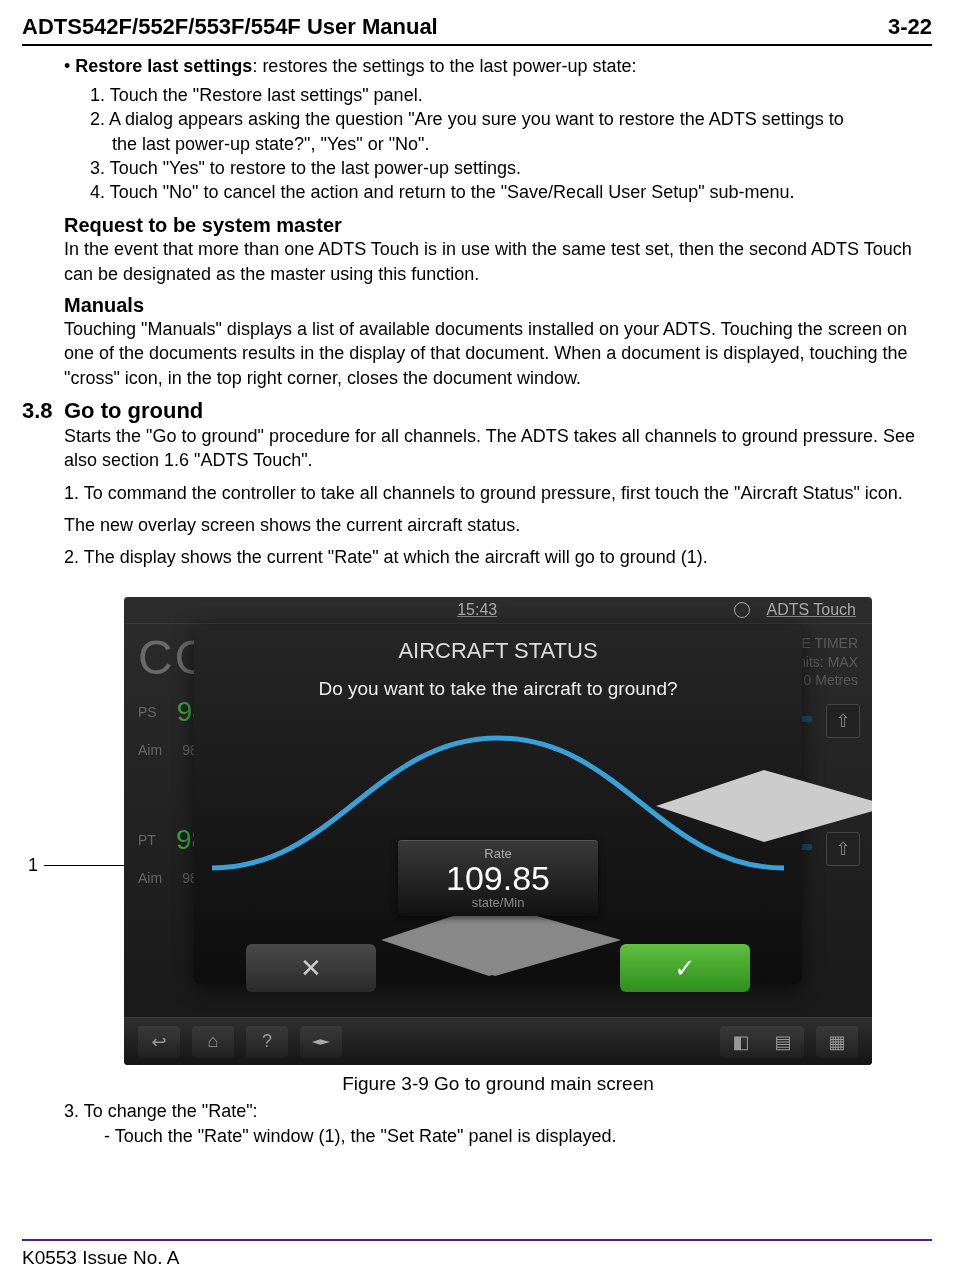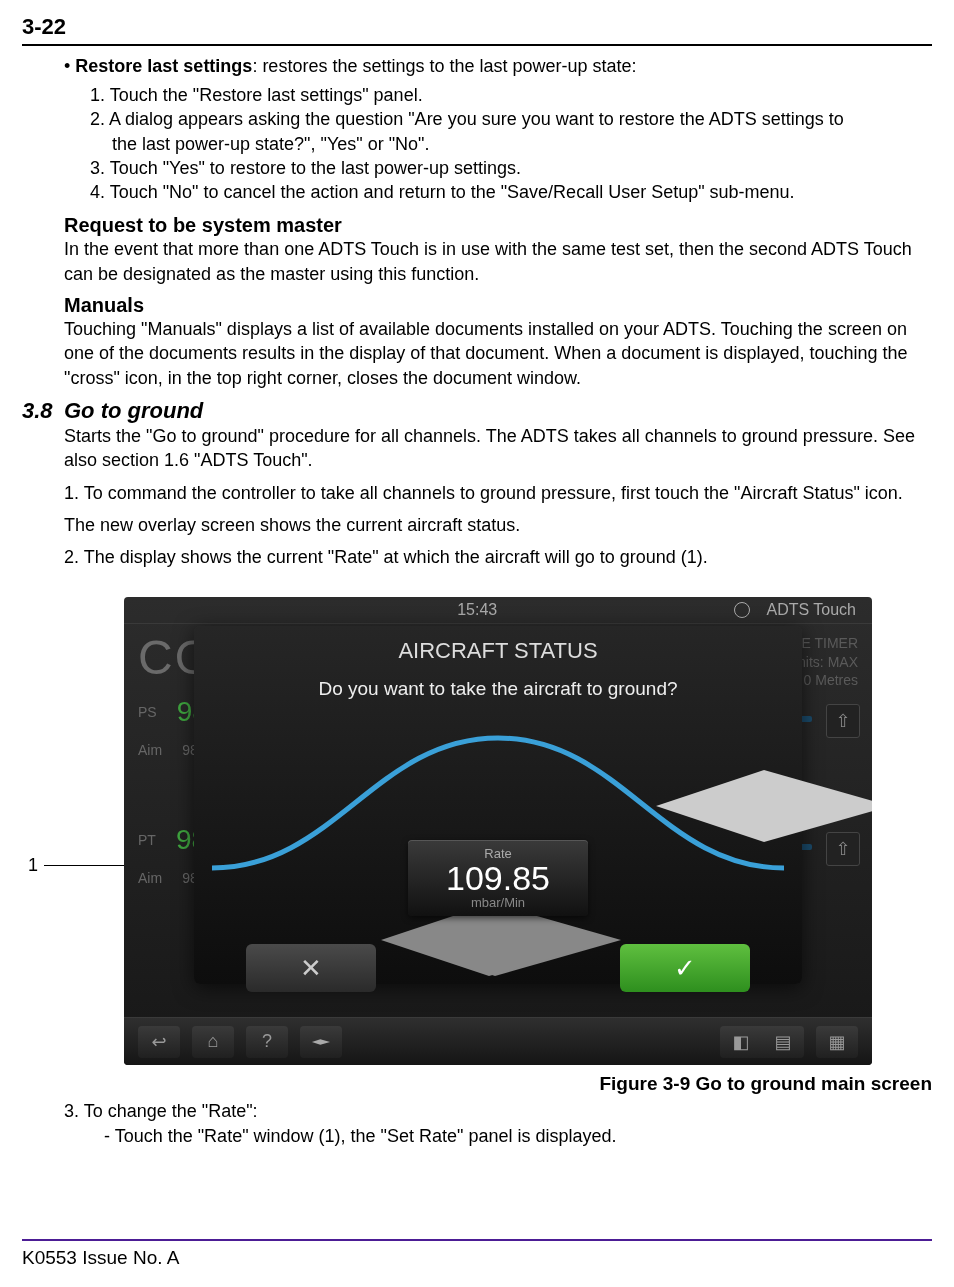--- a/index.html
+++ b/index.html
@@ -25,21 +25,21 @@
     margin-bottom: 10px;
   }
   .content { padding-left: 42px; }
   .bullet-line { font-size: 18px; margin-bottom: 6px; }
   .bullet-line b { font-weight: 700; margin-top: 8px; }
   .numlist { padding-left: 26px; font-size: 18px; line-height: 1.35; margin-bottom: 10px; }
   .numlist .item { margin-bottom: 0; }
   .numlist .indent { padding-left: 22px; }
   .subhead { font-weight: 700; font-size: 20px; margin-top: 6px; }
   .para { font-size: 18px; line-height: 1.35; margin-bottom: 8px; }
-  .sec-row { display: flex; align-items: flex-start; margin-top: 2px; font-style: italic; }
+  .sec-row { display: flex; align-items: flex-start; margin-top: 2px; }
   .sec-num { font-weight: 700; font-size: 22px; width: 42px; margin-left: -42px; }
   .sec-title { font-weight: 700; font-size: 22px; }
   .fig-wrap { position: relative; width: 748px; margin: 28px auto 6px auto; }
   .callout-1 {
     position: absolute;
     left: -96px;
     top: 258px;
     font-size: 18px;
     display: flex;
     align-items: center;
@@ -53,20 +53,21 @@
   }
   .screenshot {
     width: 748px;
     height: 468px;
     background: linear-gradient(#2c2c2c,#171717);
     border-radius: 4px;
     position: relative;
     overflow: hidden;
     color: #888;
     font-family: Arial, sans-serif;
+    text-decoration: underline;
   }
   .ss-top {
     display: flex; justify-content: space-between; align-items: center;
     padding: 4px 16px; font-size: 16px; color: #aaa;
     border-bottom: 1px solid #3a3a3a;
   }
   .ss-top .right { display:flex; align-items:center; gap:16px; }
   .ge-icon { width:16px;height:16px;border-radius:50%;border:1px solid #aaa;display:inline-block;position:relative;}
   .ss-body { position: relative; height: 388px; }
   .bg-control {
@@ -86,21 +87,21 @@
     box-shadow: 0 4px 20px rgba(0,0,0,.6);
     padding: 12px 18px;
   }
   .ov-title { text-align:center; color:#ddd; font-size:22px; }
   .ov-sub { text-align:center; color:#eee; font-size:19px; margin-top:14px;}
   .curve-area { position:relative; height:180px; margin-top:8px;}
   .curve-area svg { position:absolute; inset:0; width:100%; height:100%; }
   .plane-icon { width:28px;height:18px;}
   .rate-box {
     position:absolute; left:50%; transform:translateX(-50%);
-    top:132px; width:180px; background:linear-gradient(#3a3a3a,#111);
+    top:132px; width:200px; background:linear-gradient(#3a3a3a,#111);
     border-radius:4px; padding:6px 10px; text-align:center;
     box-shadow: inset 0 1px 0 rgba(255,255,255,.15), 0 2px 6px rgba(0,0,0,.6);
   }
   .rate-label { color:#aaa; font-size:13px;}
   .rate-val { color:#fff; font-size:34px; font-weight:500; line-height:1;}
   .rate-unit { color:#888; font-size:13px;}
   .ov-buttons { display:flex; justify-content:space-between; padding: 0 34px; margin-top:56px;}
   .btn-no, .btn-yes {
     width:130px;height:48px;border-radius:6px;display:flex;align-items:center;justify-content:center;
     font-size:26px;
@@ -112,34 +113,35 @@
     background:linear-gradient(#2f2f2f,#151515);
     border-top:1px solid #3a3a3a;
     display:flex; align-items:center; gap:12px; padding:0 14px;
   }
   .bb-ico { width:42px;height:32px;border-radius:4px;background:linear-gradient(#3a3a3a,#202020);
     display:flex;align-items:center;justify-content:center;color:#999;font-size:18px;}
   .bb-spacer{flex:1;}
   .bb-dual { display:flex; gap:0;}
   .bb-dual .bb-ico:first-child{border-radius:4px 0 0 4px;}
   .bb-dual .bb-ico:last-child{border-radius:0 4px 4px 0;}
-  .fig-caption { text-align:right; font-weight:700; font-size:19px; margin:8px 0 4px 0;}
+  .fig-caption { text-align:center; font-weight:400; font-size:19px; margin:8px 0 4px 0;}
   .after-fig { font-size:18px; line-height:1.35; }
   .after-fig .sub { padding-left:40px; }
   .footer {
     position:absolute; left:22px; right:22px; bottom:18px;
     border-top:2px solid #4c1d95; padding-top:6px;
     font-size:19px; font-weight:400;
   }
 </style>
 </head>
 <body>
 
 <div class="page">
   <div class="header-row">
+    <span>ADTS542F/552F/553F/554F User Manual</span>
     <span>3-22</span>
   </div>
 
   <div class="content">
     <div class="bullet-line">
       <span>• </span><b>Restore last settings</b><span>: restores the settings to the last power-up state:</span>
     </div>
     <div class="numlist">
       <div class="item">1. Touch the "Restore last settings" panel.</div>
       <div class="item">2. A dialog appears asking the question "Are you sure you want to restore the ADTS settings to</div>
@@ -226,21 +228,21 @@
               </svg>
               <svg class="plane-icon" style="position:absolute;left:6px;top:142px;" viewBox="0 0 30 20">
                 <path d="M2 10 L14 6 L28 10 L14 14 Z" fill="#888"></path>
               </svg>
               <svg class="plane-icon" style="position:absolute;right:6px;top:142px;" viewBox="0 0 30 20">
                 <path d="M2 10 L14 6 L28 10 L14 14 Z" fill="#888"></path>
               </svg>
               <div class="rate-box">
                 <div class="rate-label">Rate</div>
                 <div class="rate-val">109.85</div>
-                <div class="rate-unit">mbar/Min</div>
+                <div class="rate-unit">state/Min</div>
               </div>
             </div>
             <div class="ov-buttons">
               <div class="btn-no">
                 <span>✕</span>
               </div>
               <div class="btn-yes">
                 <span>✓</span>
               </div>
             </div>

